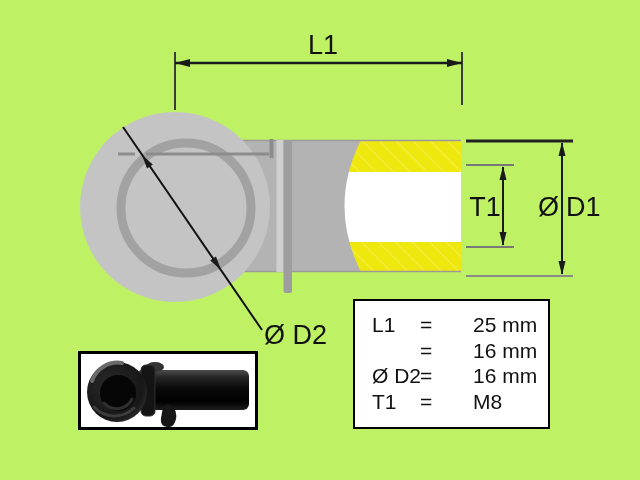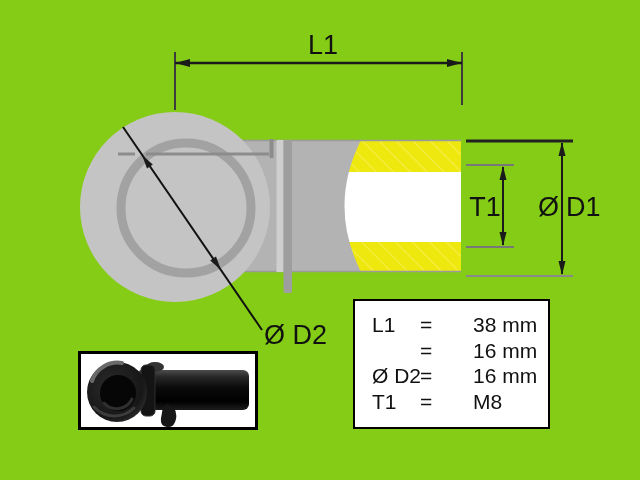--- a/index.html
+++ b/index.html
@@ -1,17 +1,17 @@
 <!DOCTYPE html>
 <html><head>
 <meta charset="utf-8">
 <style>
   html,body{margin:0;padding:0;background:#ffffff;}
   .canvas{
-    position:relative;width:640px;height:480px;background:#84cc16;overflow:hidden;
+    position:relative;width:640px;height:480px;background:#bef264;overflow:hidden;
     font-family:"Liberation Sans",sans-serif;
   }
   .drawing-svg{position:absolute;left:0;top:0;}
   .dim-label{font-family:"Liberation Sans",sans-serif;font-size:27px;fill:#111111;}
   
   .spec-table{
     position:absolute;left:353px;top:299px;width:197px;height:130px;
     border:2px solid #000000;box-sizing:border-box;background:#ffffff;
     padding-top:11px;font-size:21px;color:#111111;
   }
@@ -82,21 +82,21 @@
     <line x1="123" y1="127" x2="262" y2="330" stroke="#111111" stroke-width="2"></line>
     <polygon points="142,155 147,168.6 152.8,164.6" fill="#1a1a1a"></polygon>
     <polygon points="221,270 210.2,260.5 216,256.5" fill="#1a1a1a"></polygon>
     <text class="dim-label" x="264" y="344" text-anchor="start">Ø D2</text>
   </svg>
 
   <div class="spec-table">
     <div class="spec-row">
       <span class="spec-label">L1</span>
       <span class="spec-eq">=</span>
-      <span class="spec-value">38 mm</span>
+      <span class="spec-value">25 mm</span>
     </div>
     <div class="spec-row">
       <span class="spec-eq">=</span>
       <span class="spec-value">16 mm</span>
     </div>
     <div class="spec-row">
       <span class="spec-label">Ø D2</span>
       <span class="spec-eq">=</span>
       <span class="spec-value">16 mm</span>
     </div>

